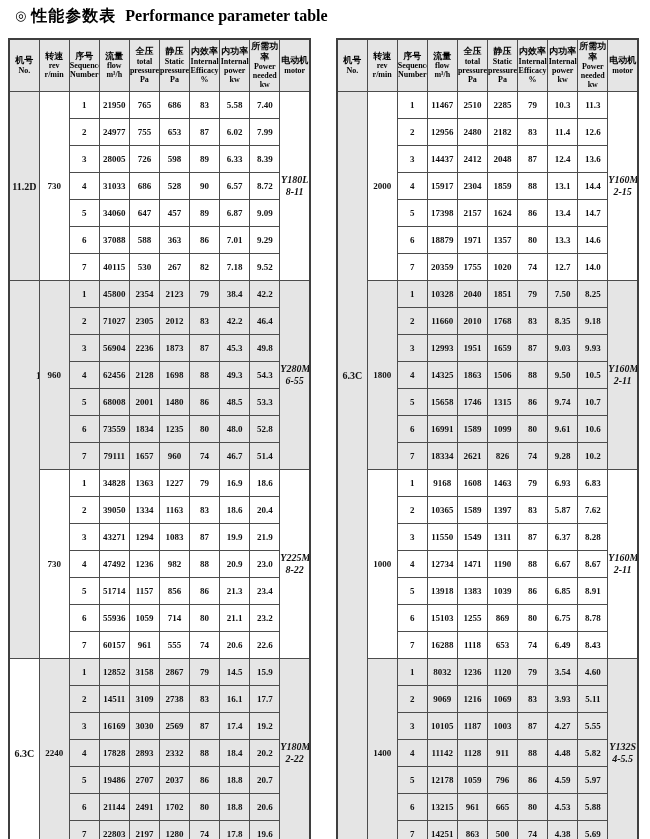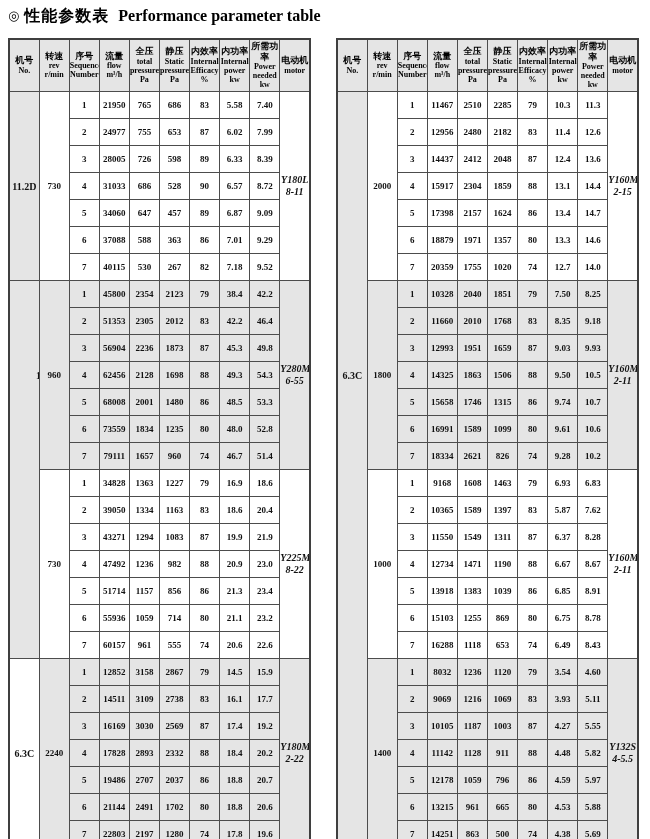--- a/index.html
+++ b/index.html
@@ -1,21 +1,21 @@
 <!DOCTYPE html>
 <html><head>
 <meta charset="utf-8">
 <style>
   html,body{margin:0;padding:0;}
   body{
     width:650px;height:839px;background:#ffffff;
     font-family:"Liberation Serif",serif;
     -webkit-font-smoothing:antialiased;
   }
-  .title-row{padding:6px 0 0 8px;white-space:nowrap;}
+  .title-row{padding:6px 0 0 15px;white-space:nowrap;}
   .title-bullet{font-size:13px;font-weight:bold;vertical-align:1px;margin-right:5px;font-family:"DejaVu Sans",sans-serif;}
   .title-zh{font-size:16px;font-weight:bold;letter-spacing:1px;}
   .title-en{font-size:16px;font-weight:bold;margin-left:9px;}
   .tables{display:flex;gap:25px;padding-left:8px;margin-top:11px;}
   table.perf{
     border-collapse:collapse;table-layout:fixed;width:303px;
     border:2px solid #3f3f3f;
   }
   .perf th,.perf td{
     border:1px solid #4c4c4c;padding:0;text-align:center;vertical-align:middle;
@@ -176,21 +176,21 @@
           <td class="shaded num">2354</td>
           <td class="shaded num">2123</td>
           <td class="shaded num">79</td>
           <td class="shaded num">38.4</td>
           <td class="shaded num">42.2</td>
           <td class="motor shaded" rowspan="7">Y280M
 6-55</td>
         </tr>
         <tr>
           <td class="shaded seq">2</td>
-          <td class="shaded num">51353</td>
+          <td class="shaded num">71027</td>
           <td class="shaded num">2305</td>
           <td class="shaded num">2012</td>
           <td class="shaded num">83</td>
           <td class="shaded num">42.2</td>
           <td class="shaded num">46.4</td>
         </tr>
         <tr>
           <td class="shaded seq">3</td>
           <td class="shaded num">56904</td>
           <td class="shaded num">2236</td>

